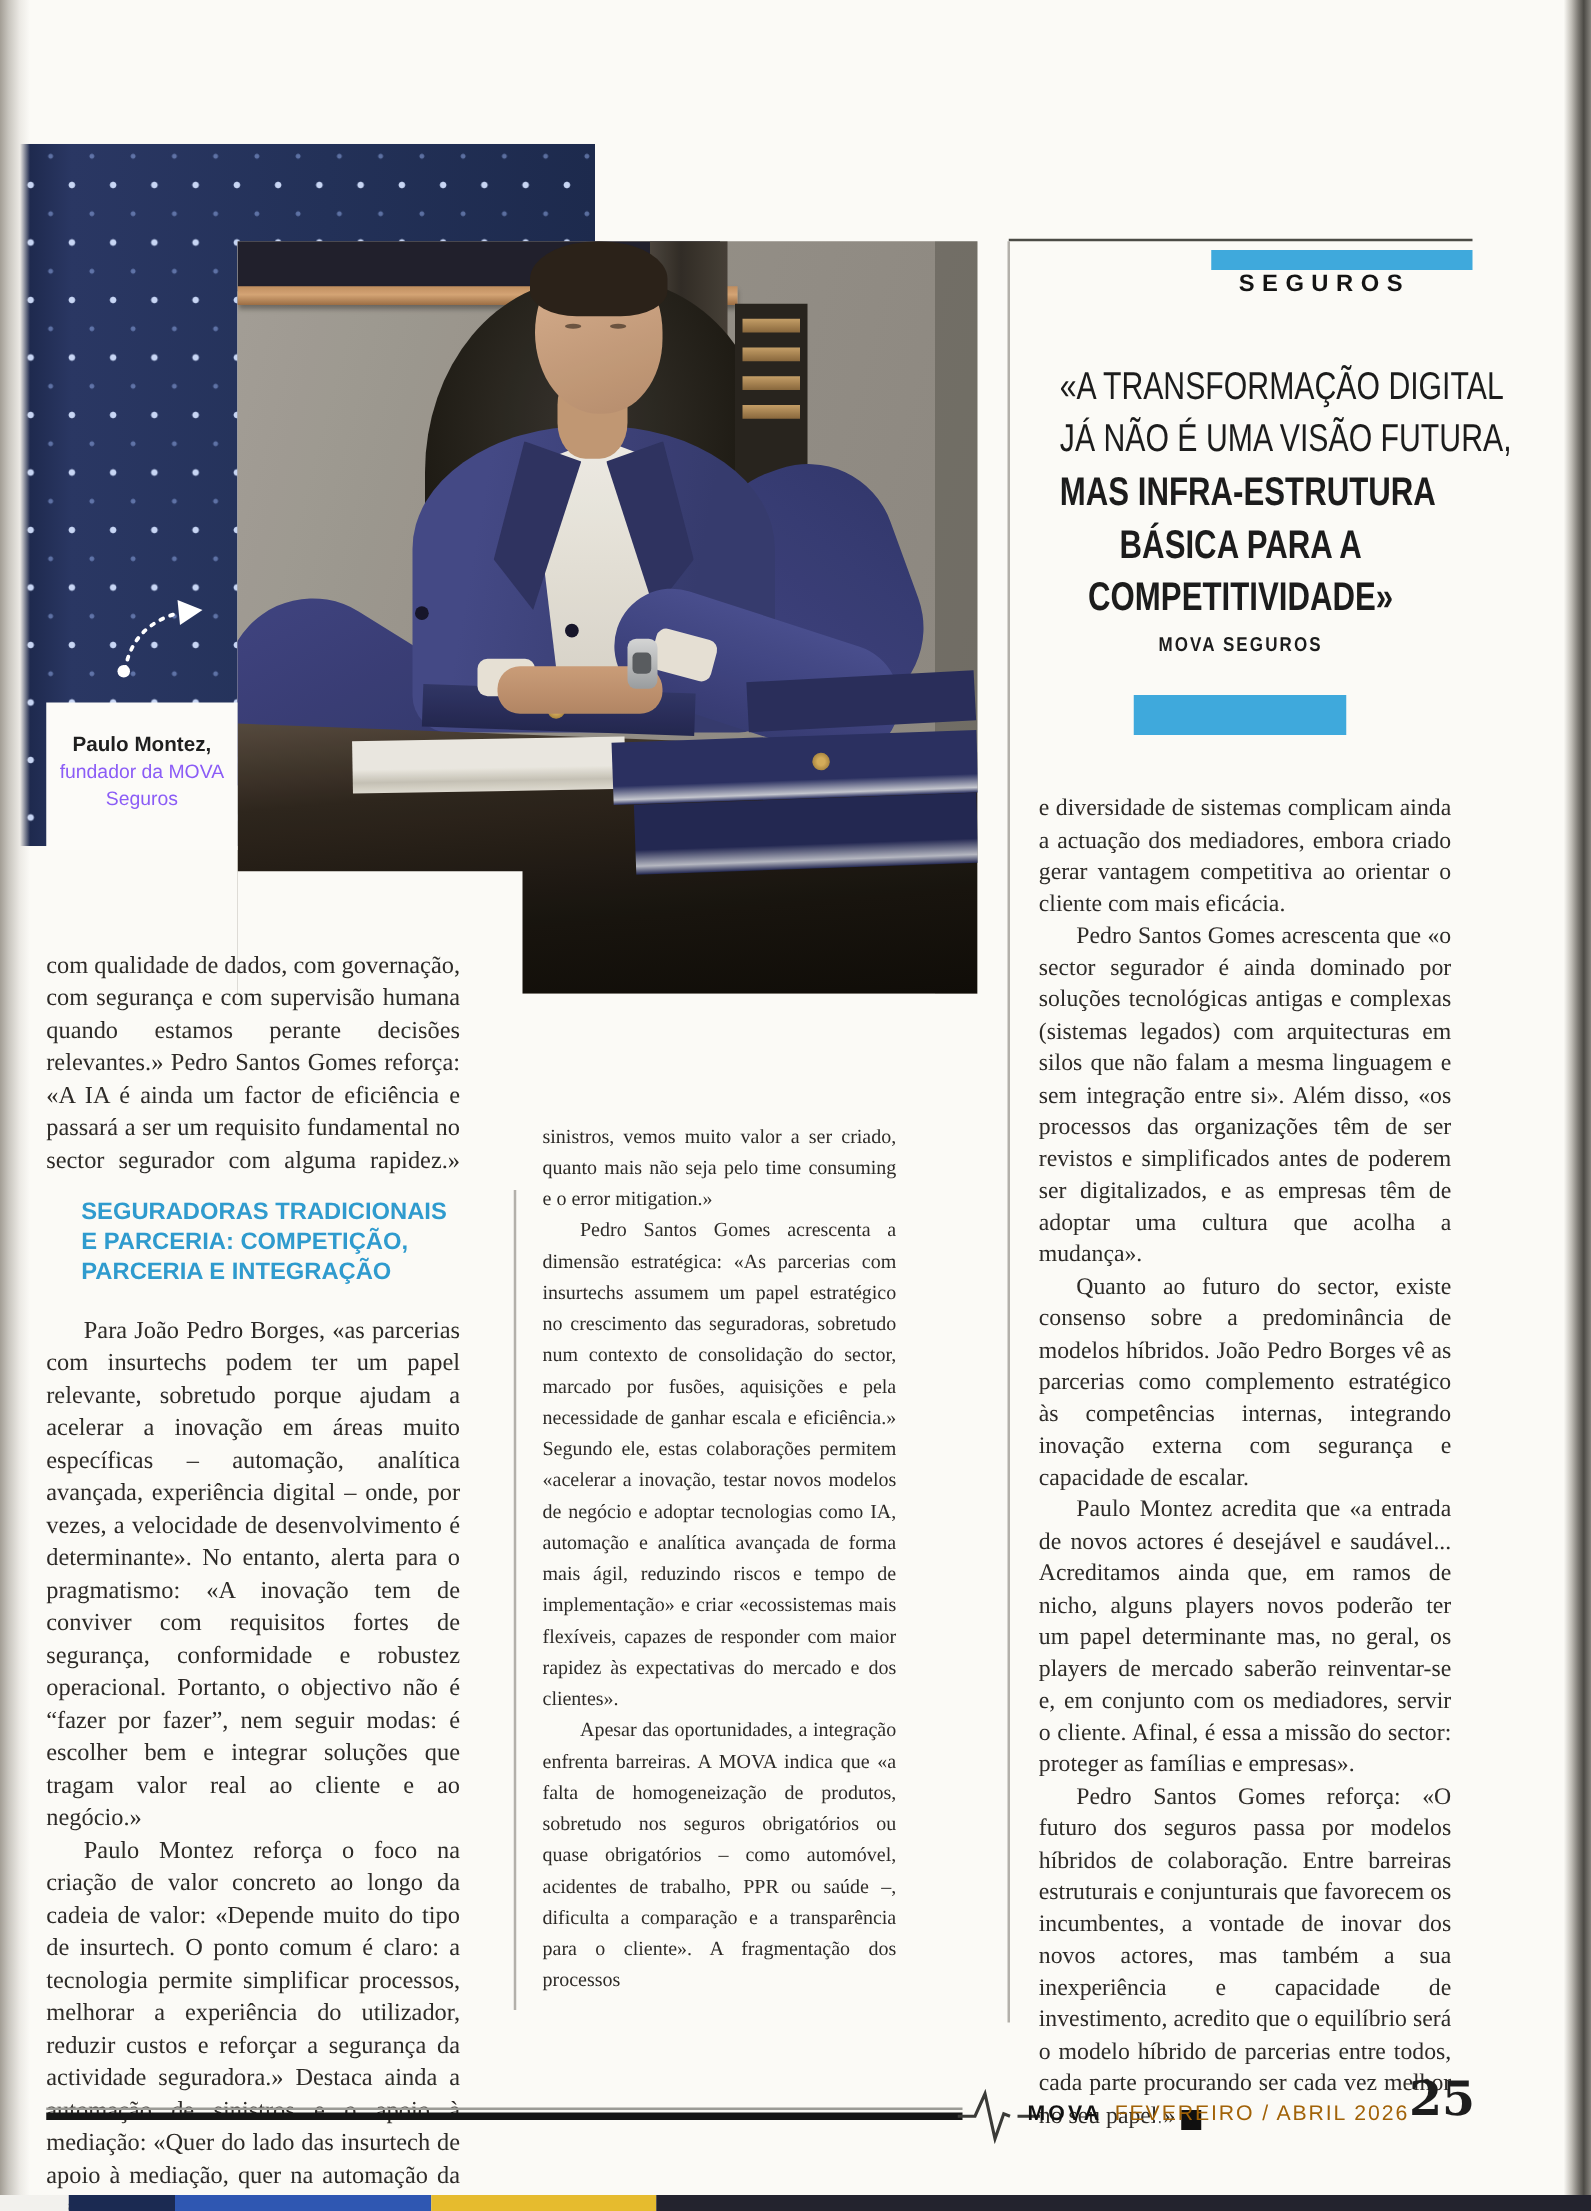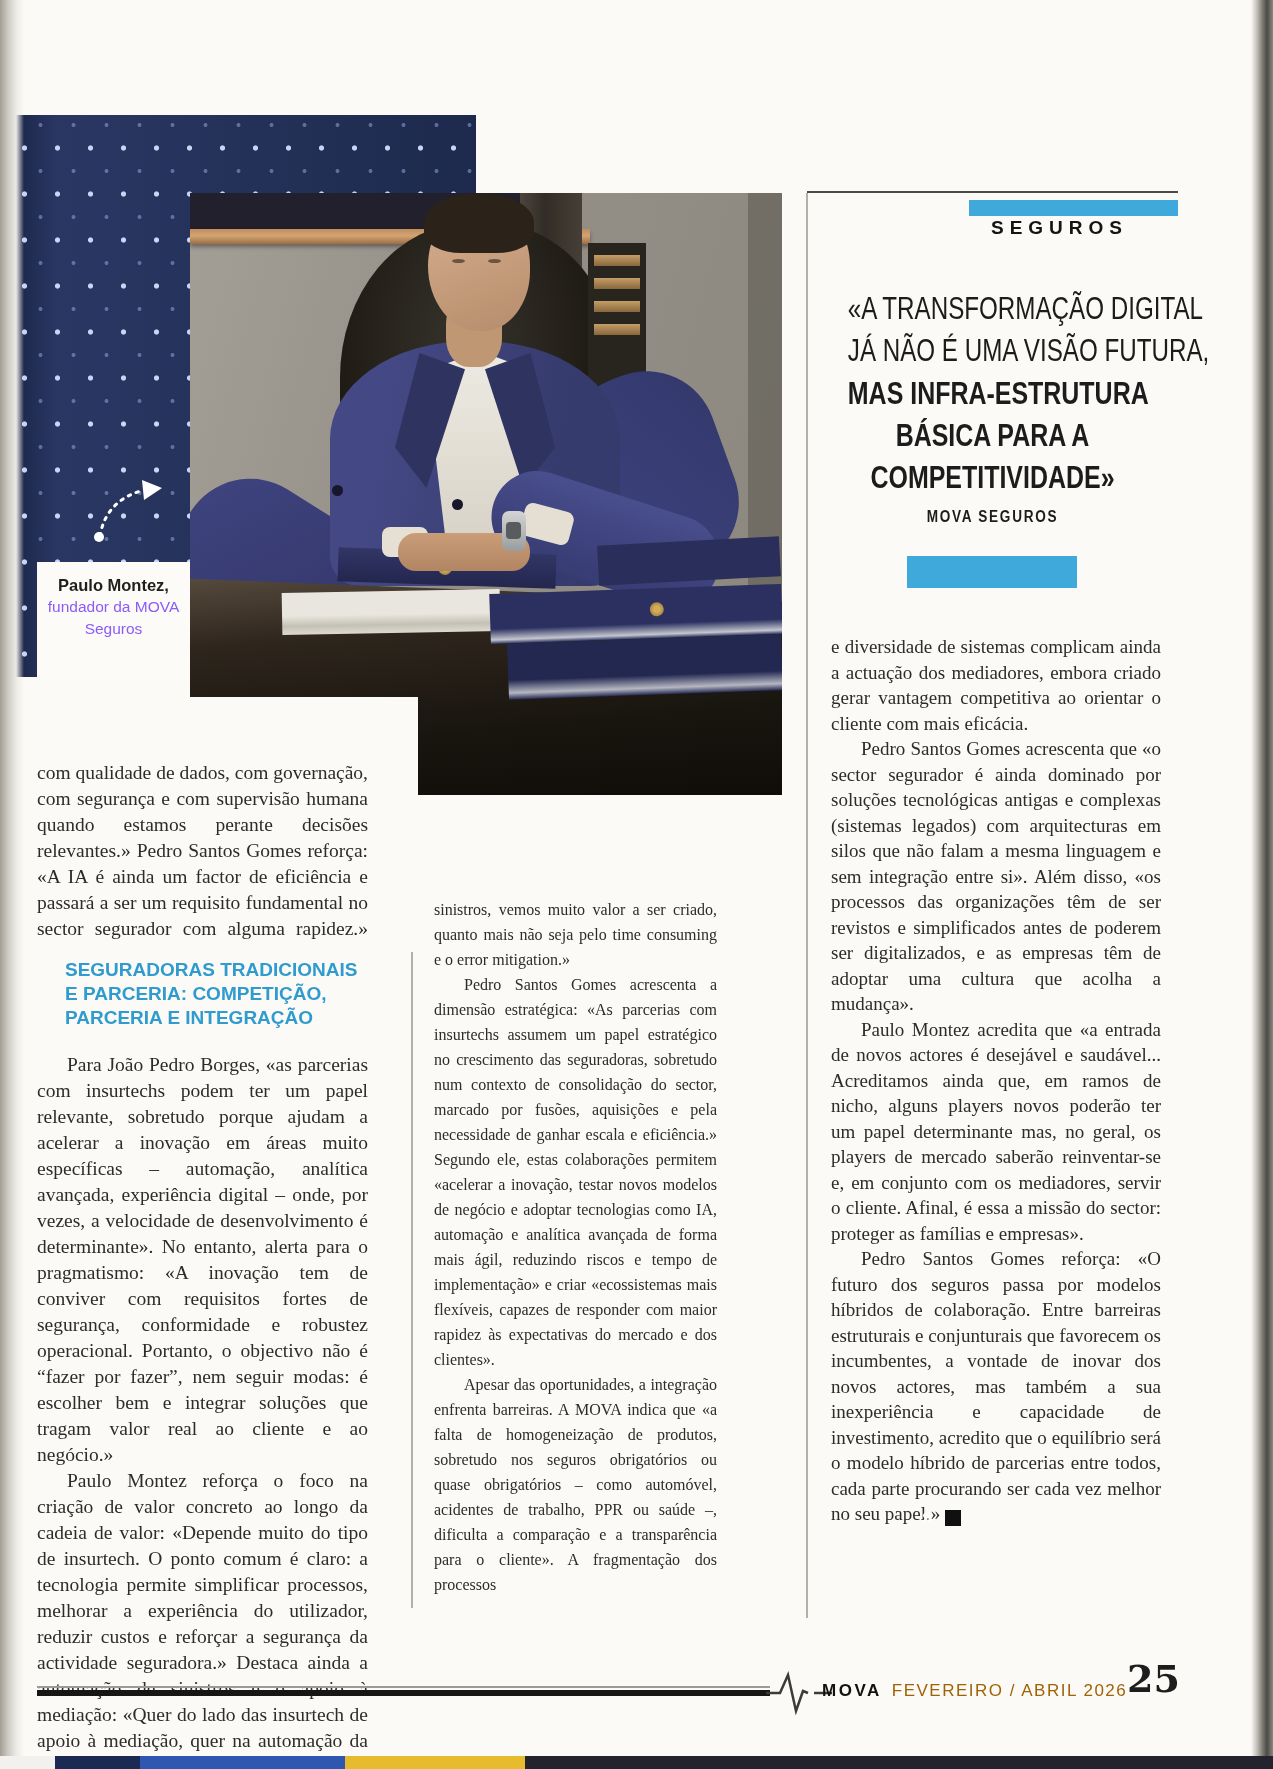--- a/index.html
+++ b/index.html
@@ -24,21 +24,21 @@
     background-image:
      radial-gradient(circle,rgba(208,222,252,.95) 2.2px,rgba(208,222,252,0) 3px),
      radial-gradient(circle,rgba(150,176,238,.5) 1.6px,rgba(150,176,238,0) 2.3px);
     background-size:33px 46px,33px 46px;background-position:8px 10px,24px 33px;}
 
   
   .arrow-svg{left:86px;top:474px;width:84px;height:76px;}
 
   
   .caption{left:37px;top:562px;width:153px;height:118px;background:#fcfbf8;
-    font-family:"Liberation Sans",sans-serif;text-align:center;padding-top:12px;box-sizing:border-box;
+    font-family:"Liberation Sans",sans-serif;text-align:center;padding-top:23px;box-sizing:border-box;
     color:#1f1f1f;}
   .caption .nm{font-weight:bold;font-size:16.5px;line-height:22px;}
   .caption .rl{font-size:15.5px;line-height:22px;color:#8b5cf6;text-align:center;}
 
   
   .photo{left:190px;top:193px;width:592px;height:602px;overflow:hidden;
     background:linear-gradient(105deg,#a6a29b 0%,#96928b 45%,#8d8982 100%);}
   .ph{position:absolute;}
   .frame-dark{left:0;top:0;width:386px;height:40px;background:#1d1d2c;}
   .copper{left:0;top:36px;width:400px;height:15px;
@@ -235,20 +235,21 @@
 
   <div class="abs col col-mid">
     <p>sinistros, vemos muito valor a ser criado, quanto mais não seja pelo time consuming e o error mitigation.»</p>
     <p class="ind">Pedro Santos Gomes acrescenta a dimensão estratégica: «As parcerias com insurtechs assumem um papel estratégico no crescimento das seguradoras, sobretudo num contexto de consolidação do sector, marcado por fusões, aquisições e pela necessidade de ganhar escala e eficiência.» Segundo ele, estas colaborações permitem «acelerar a inovação, testar novos modelos de negócio e adoptar tecnologias como IA, automação e analítica avançada de forma mais ágil, reduzindo riscos e tempo de implementação» e criar «ecossistemas mais flexíveis, capazes de responder com maior rapidez às expectativas do mercado e dos clientes».</p>
     <p class="ind runon">Apesar das oportunidades, a integração enfrenta barreiras. A MOVA indica que «a falta de homogeneização de produtos, sobretudo nos seguros obrigatórios ou quase obrigatórios – como automóvel, acidentes de trabalho, PPR ou saúde –, dificulta a comparação e a transparência para o cliente». A fragmentação dos processos</p>
   </div>
 
   <div class="abs col col-right">
     <p>e diversidade de sistemas complicam ainda a actuação dos mediadores, embora criado gerar vantagem competitiva ao orientar o cliente com mais eficácia.</p>
     <p class="ind">Pedro Santos Gomes acrescenta que «o sector segurador é ainda dominado por soluções tecnológicas antigas e complexas (sistemas legados) com arquitecturas em silos que não falam a mesma linguagem e sem integração entre si». Além disso, «os processos das organizações têm de ser revistos e simplificados antes de poderem ser digitalizados, e as empresas têm de adoptar uma cultura que acolha a mudança».</p>
+    <p class="ind">Quanto ao futuro do sector, existe consenso sobre a predominância de modelos híbridos. João Pedro Borges vê as parcerias como complemento estratégico às competências internas, integrando inovação externa com segurança e capacidade de escalar.</p>
     <p class="ind">Paulo Montez acredita que «a entrada de novos actores é desejável e saudável... Acreditamos ainda que, em ramos de nicho, alguns players novos poderão ter um papel determinante mas, no geral, os players de mercado saberão reinventar-se e, em conjunto com os mediadores, servir o cliente. Afinal, é essa a missão do sector: proteger as famílias e empresas».</p>
     <p class="ind"><span>Pedro Santos Gomes reforça: «O futuro dos seguros passa por modelos híbridos de colaboração. Entre barreiras estruturais e conjunturais que favorecem os incumbentes, a vontade de inovar dos novos actores, mas também a sua inexperiência e capacidade de investimento, acredito que o equilíbrio será o modelo híbrido de parcerias entre todos, cada parte procurando ser cada vez melhor no seu papel.»</span> <span class="endmark">R</span></p>
   </div>
 
   <div class="abs foot-grey"></div>
   <div class="abs foot-black"></div>
   <svg class="abs pulse" viewBox="0 0 72 46">
     <path d="M0 24 L14 24 L22 6 L30 42 L37 22 L42 24" fill="none" stroke="#3b3b38" stroke-width="2.5"></path>
     <path d="M48 24 L66 24" fill="none" stroke="#3b3b38" stroke-width="2.5"></path>
   </svg>

